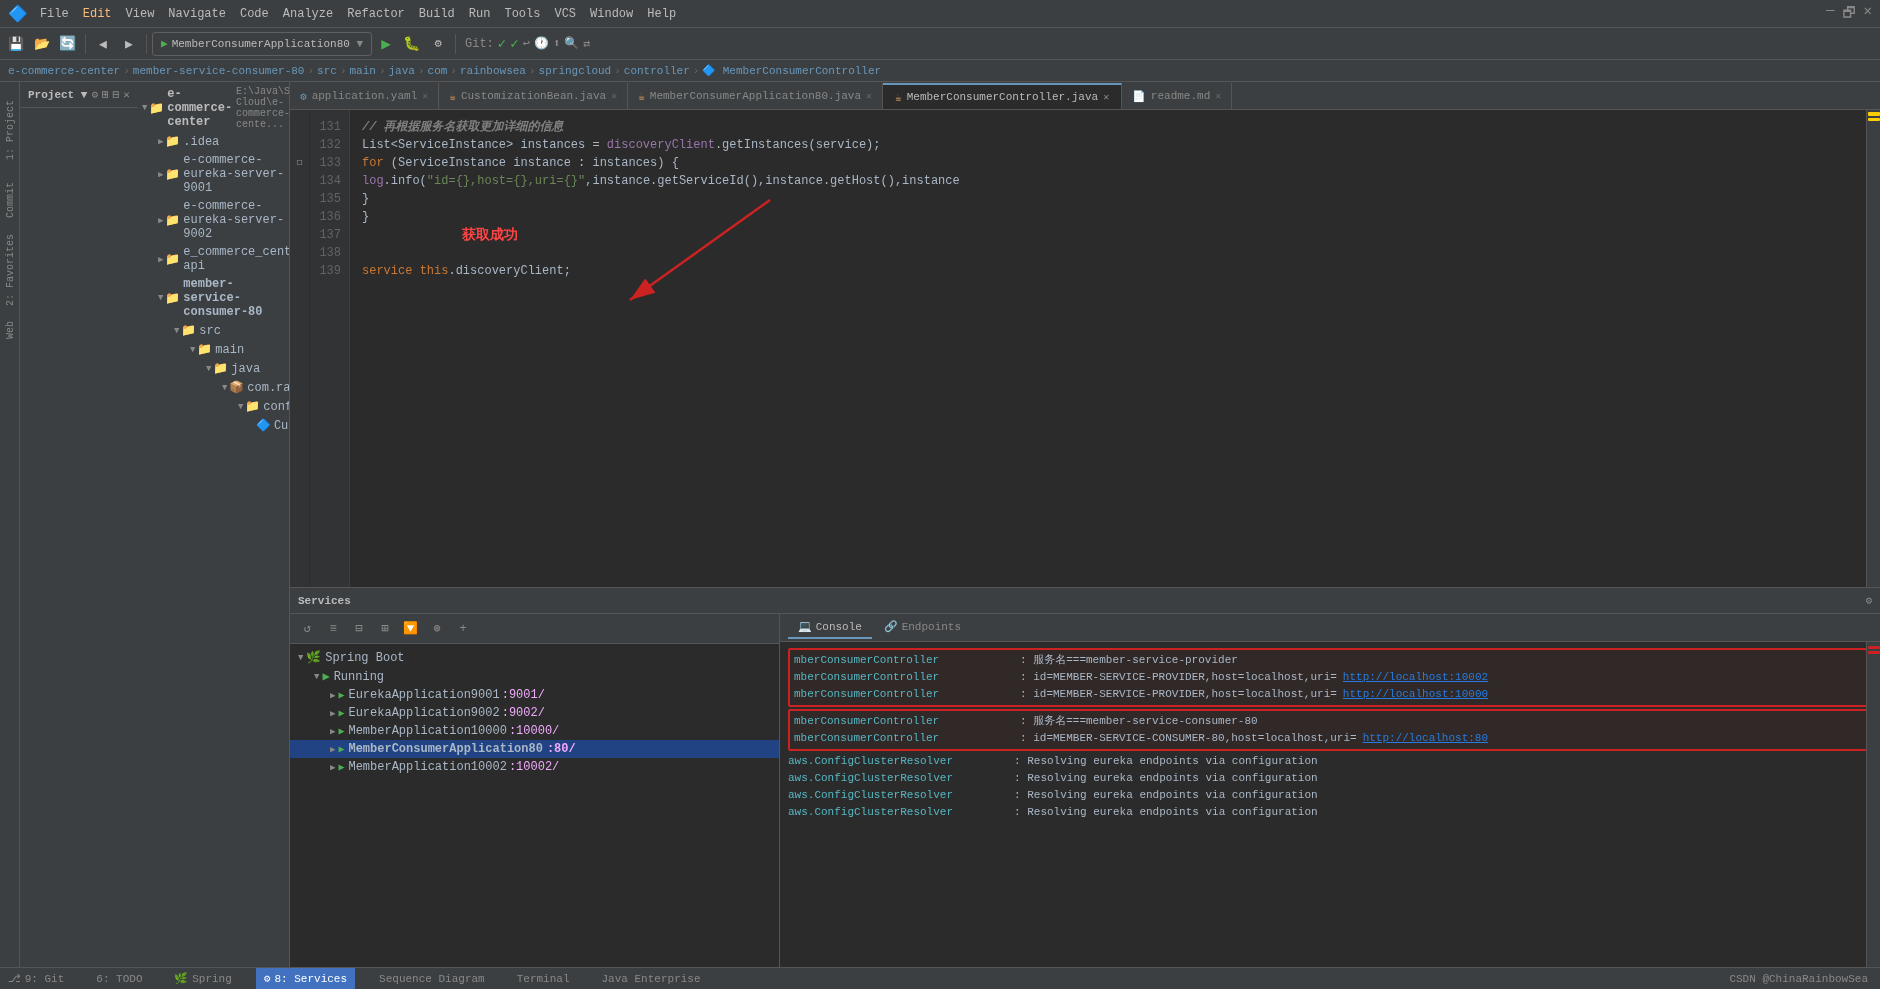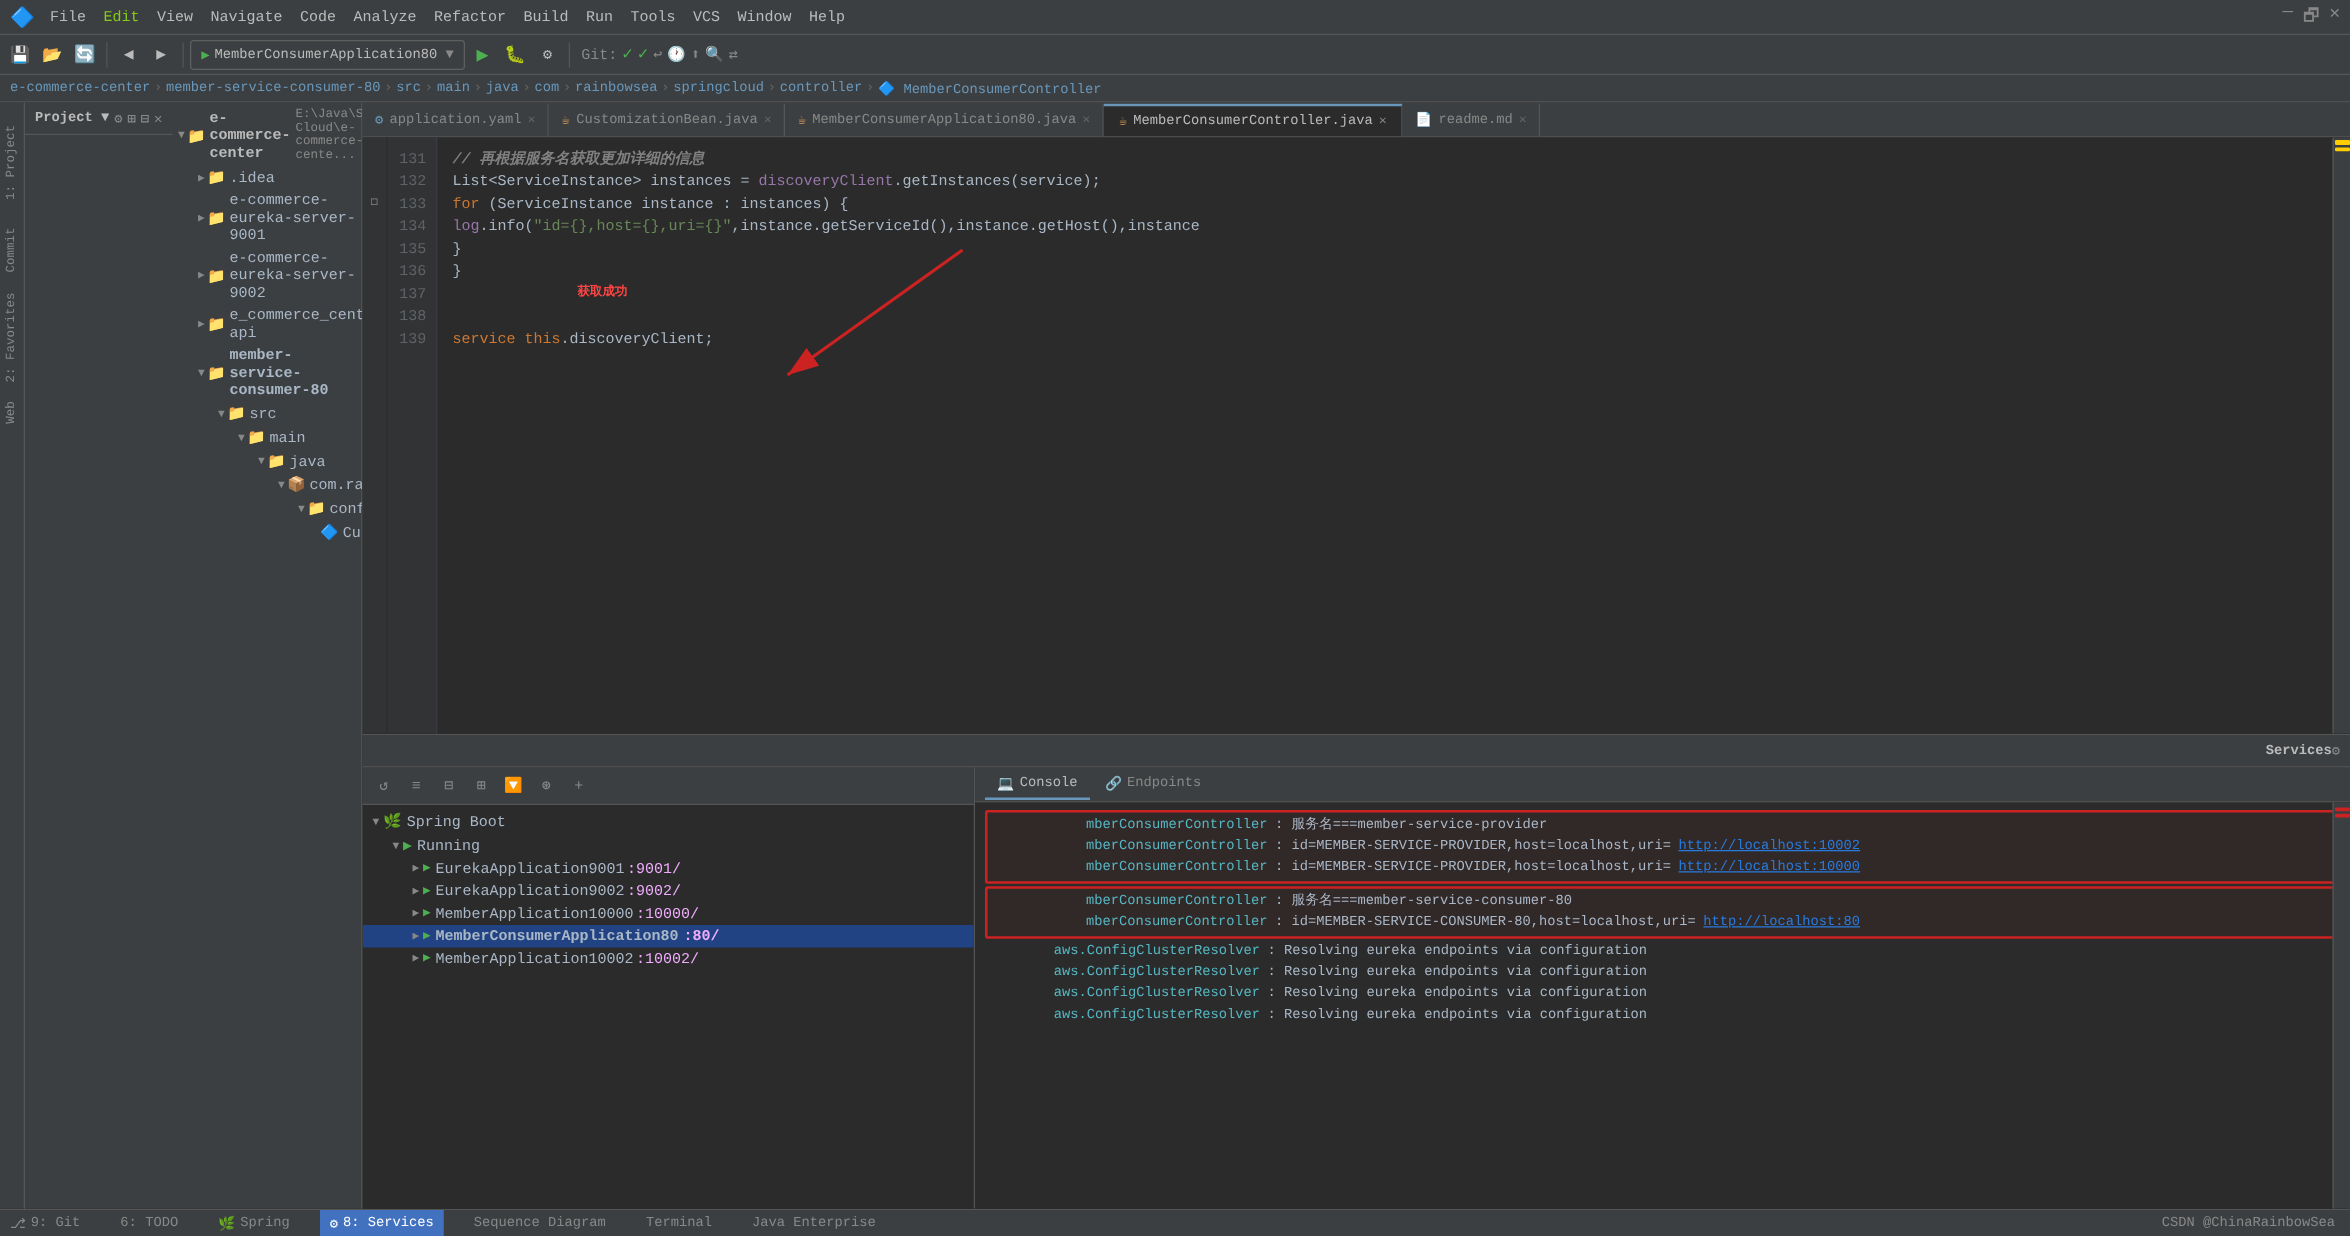--- a/index.html
+++ b/index.html
@@ -50,21 +50,21 @@
     ::-webkit-scrollbar-thumb { background: #555; border-radius: 4px; }
   </style>
 </head>
 <body>
 
 <div id="title-bar">
   <div style="display:flex;align-items:center;gap:6px;">
     <span style="font-size:16px;">🔷</span>
     <div style="display:flex;gap:2px;">
       <span style="padding:2px 6px;cursor:pointer;font-size:12px;color:#bbbbbb;">File</span>
-      <span style="padding:2px 6px;cursor:pointer;font-size:12px;color:#84cc16;">Edit</span>
+      <span style="padding:2px 6px;cursor:pointer;font-size:12px;color:#fdba74;">Edit</span>
       <span style="padding:2px 6px;cursor:pointer;font-size:12px;color:#bbbbbb;">View</span>
       <span style="padding:2px 6px;cursor:pointer;font-size:12px;color:#bbbbbb;">Navigate</span>
       <span style="padding:2px 6px;cursor:pointer;font-size:12px;color:#bbbbbb;">Code</span>
       <span style="padding:2px 6px;cursor:pointer;font-size:12px;color:#bbbbbb;">Analyze</span>
       <span style="padding:2px 6px;cursor:pointer;font-size:12px;color:#bbbbbb;">Refactor</span>
       <span style="padding:2px 6px;cursor:pointer;font-size:12px;color:#bbbbbb;">Build</span>
       <span style="padding:2px 6px;cursor:pointer;font-size:12px;color:#bbbbbb;">Run</span>
       <span style="padding:2px 6px;cursor:pointer;font-size:12px;color:#bbbbbb;">Tools</span>
       <span style="padding:2px 6px;cursor:pointer;font-size:12px;color:#bbbbbb;">VCS</span>
       <span style="padding:2px 6px;cursor:pointer;font-size:12px;color:#bbbbbb;">Window</span>
@@ -302,21 +302,21 @@
           <div style="white-space:nowrap;min-height:18px;">
             <span style="color:#a9b7c6;">        }</span>
           </div>
 
           <div style="white-space:nowrap;min-height:18px;">
             <span style="color:#a9b7c6;">    }</span>
           </div>
 
           <div style="white-space:nowrap;min-height:18px;display:flex;align-items:center;gap:20px;">
             <span style="display:inline-block;width:80px;"></span>
-            <span style="color:#ff4444;font-weight:bold;font-size:10px;">获取成功</span>
+            <span style="color:#ff4444;font-weight:bold;font-size:14px;">获取成功</span>
           </div>
 
           <div style="white-space:nowrap;min-height:18px;"></div>
 
           <div style="white-space:nowrap;min-height:18px;">
             <span style="color:#a9b7c6;">    </span><span style="color:#cc7832;">service</span><span style="color:#a9b7c6;"> </span><span style="color:#cc7832;">this</span><span style="color:#a9b7c6;">.discoveryClient;</span>
           </div>
         </div>
 
         <svg style="position:absolute;top:0;left:0;width:100%;height:100%;pointer-events:none;overflow:visible;">
@@ -329,21 +329,21 @@
           <line x1="480" y1="90" x2="340" y2="190" stroke="#cc2222" stroke-width="2.5" marker-end="url(#arrowhead)"></line>
         </svg>
 
         <div style="width:14px;background:#3c3f41;border-left:1px solid #555;position:relative;">
           <div style="width:12px;height:4px;background:#ffcc00;margin:2px auto;border-radius:1px;"></div>
           <div style="width:12px;height:3px;background:#ffcc00;margin:2px auto;border-radius:1px;"></div>
         </div>
       </div>
     </div>
 
-    <div id="bottom-panel" style="height:380px;background:#2b2b2b;border-top:1px solid #555;display:flex;flex-direction:column;text-align:right;">
+    <div id="bottom-panel" style="height:380px;background:#2b2b2b;border-top:1px solid #555;display:flex;flex-direction:column;">
 
       <div style="height:26px;background:#3c3f41;display:flex;align-items:center;padding:0 8px;border-bottom:1px solid #555;font-size:11px;font-weight:bold;color:#bbbbbb;">
         <span style="flex:1;">Services</span>
         <span style="color:#888;cursor:pointer;">⚙</span>
       </div>
 
       <div style="flex:1;display:flex;overflow:hidden;">
 
         <div style="width:490px;border-right:1px solid #555;display:flex;flex-direction:column;">
 

